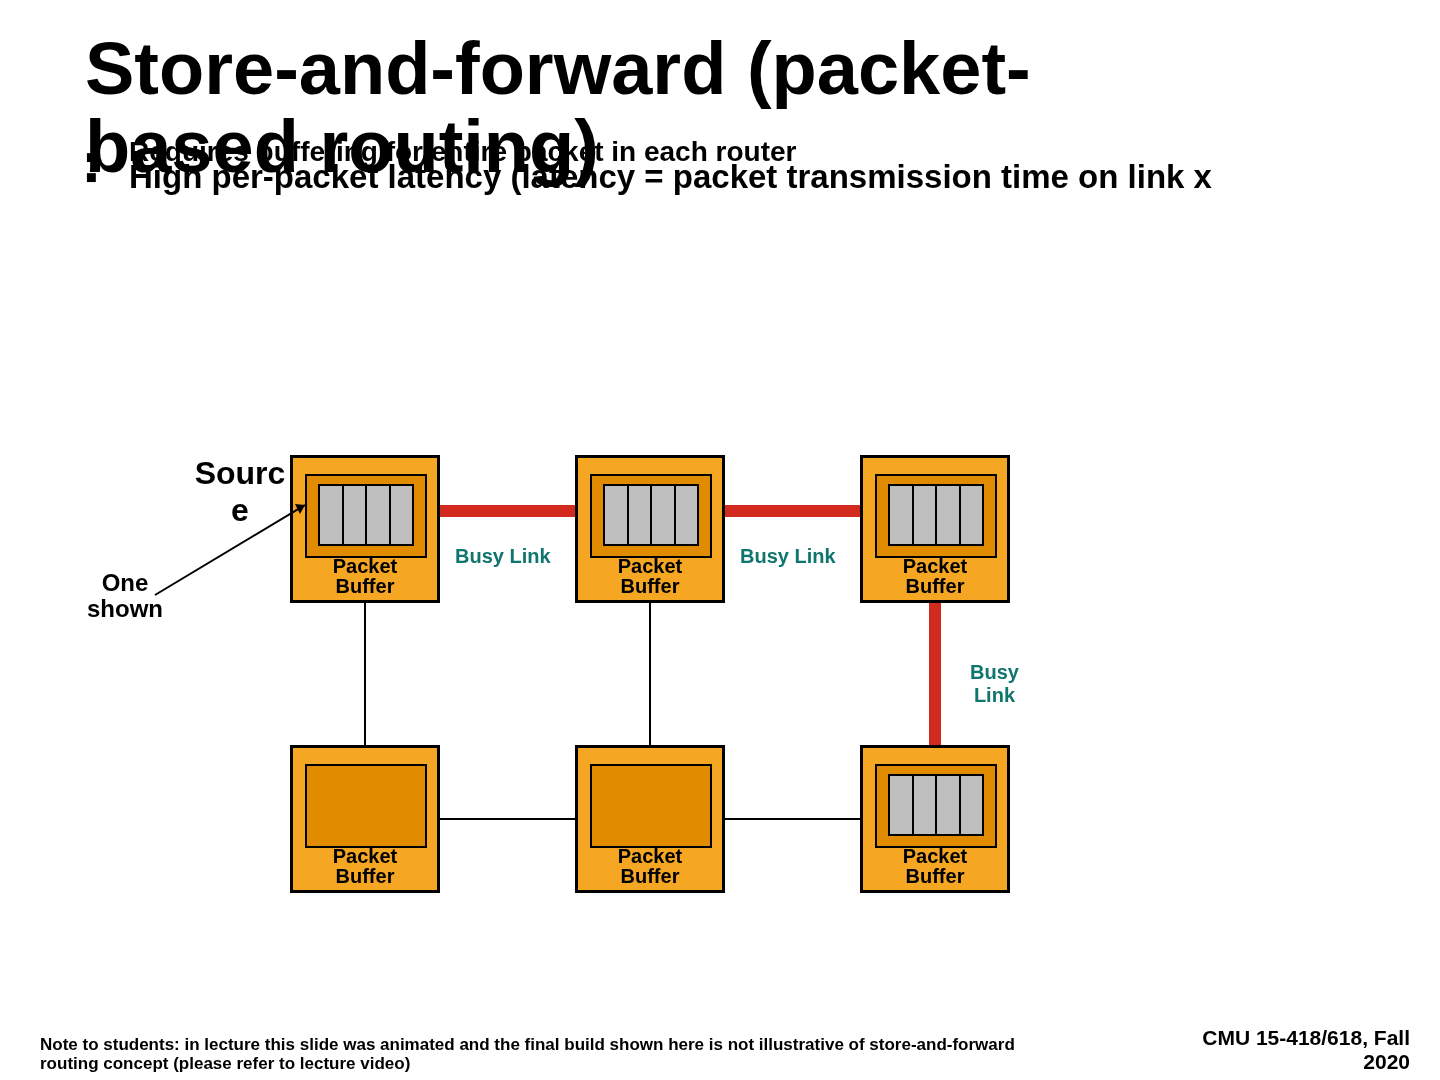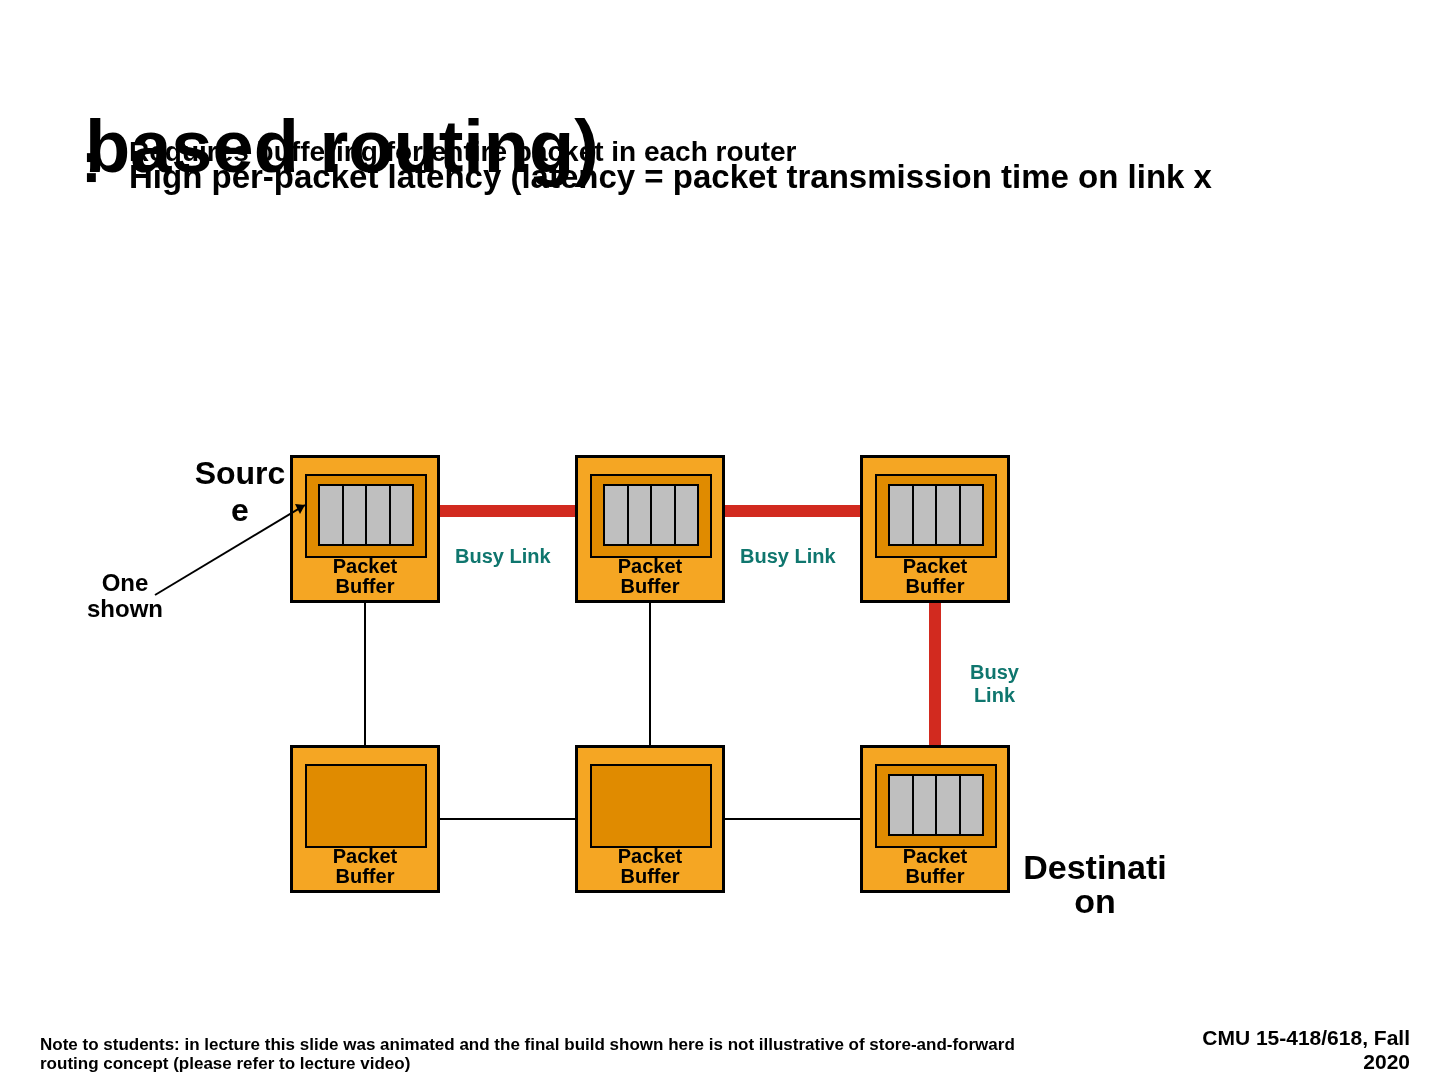--- a/index.html
+++ b/index.html
@@ -212,21 +212,21 @@
     line-height: 1.15;
   }
 
 </style>
 </head>
 <body>
 
 <div class="slide">
 
   <div class="title">
-    <br>
+    <span>Store-and-forward (packet-</span><br>
     <span>based routing)</span>
   </div>
 
   <div class="bullets">
     <ul>
       <li class="overlap-row">
         <span class="marker1">▪</span>
         <span class="marker2">▪</span>
         <span class="line1">Requires buffering for entire packet in each router</span>
         <span class="line2">High per-packet latency (latency = packet transmission time on link  x</span>
@@ -310,21 +310,19 @@
     <div class="source-label" style="left:110px; top:0; width:100px; white-space:pre-line;">Sourc
 e</div>
 
     <div class="one-packet" style="left:0px; top:115px; width:90px; white-space:pre-line;">One
 shown</div>
     <svg style="position:absolute; left:70px; top:35px; width:170px; height:110px;" viewBox="0 0 170 110">
       <line x1="5" y1="105" x2="155" y2="15" stroke="#000" stroke-width="2"></line>
       <polygon points="155,15 145,14 150,24" fill="#000"></polygon>
     </svg>
 
-    <div class="dest-label" style="left:930px; top:395px; width:170px; white-space:pre-line;">Destinati
-on</div>
 
   </div>
 
   <div class="foot-note">Note to students: in lecture this slide was animated and the final build shown here is not illustrative of store-and-forward routing concept (please refer to lecture video)</div>
   <div class="foot-course">CMU 15-418/618, Fall 2020</div>
 
 </div>
 
 </body></html>

